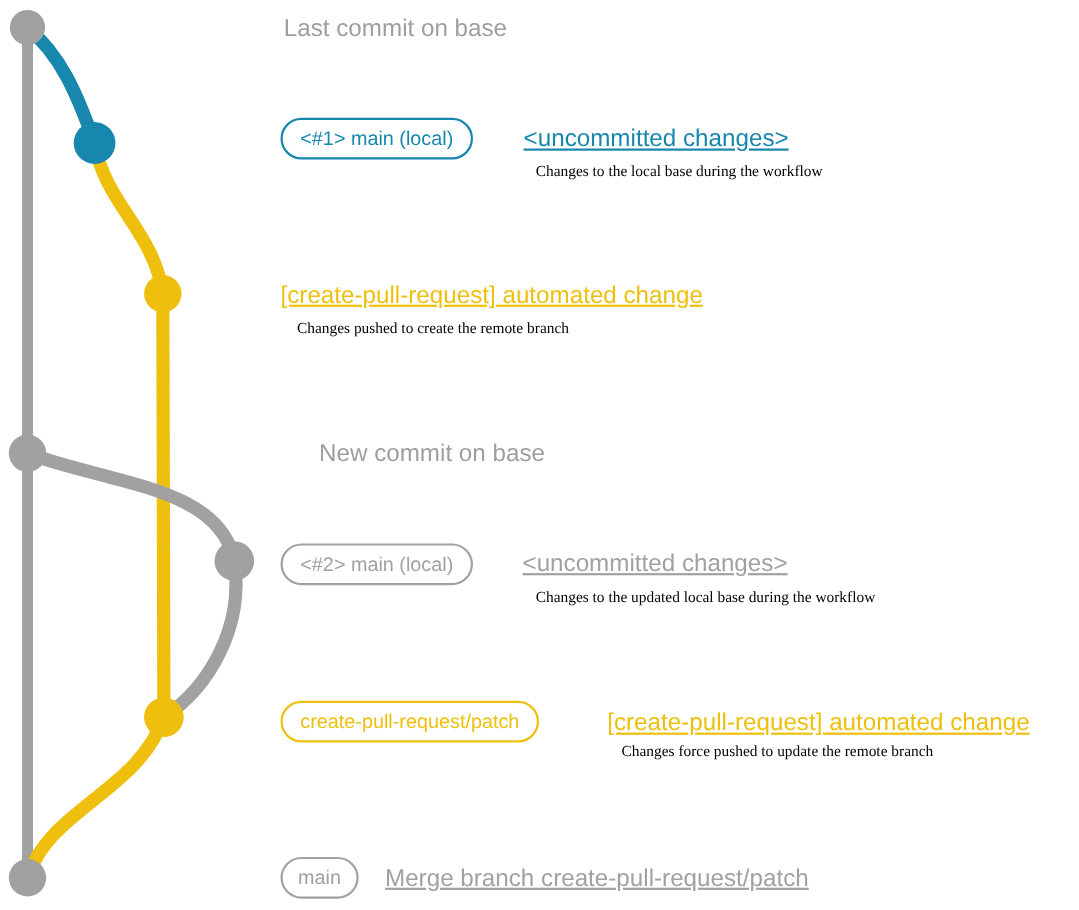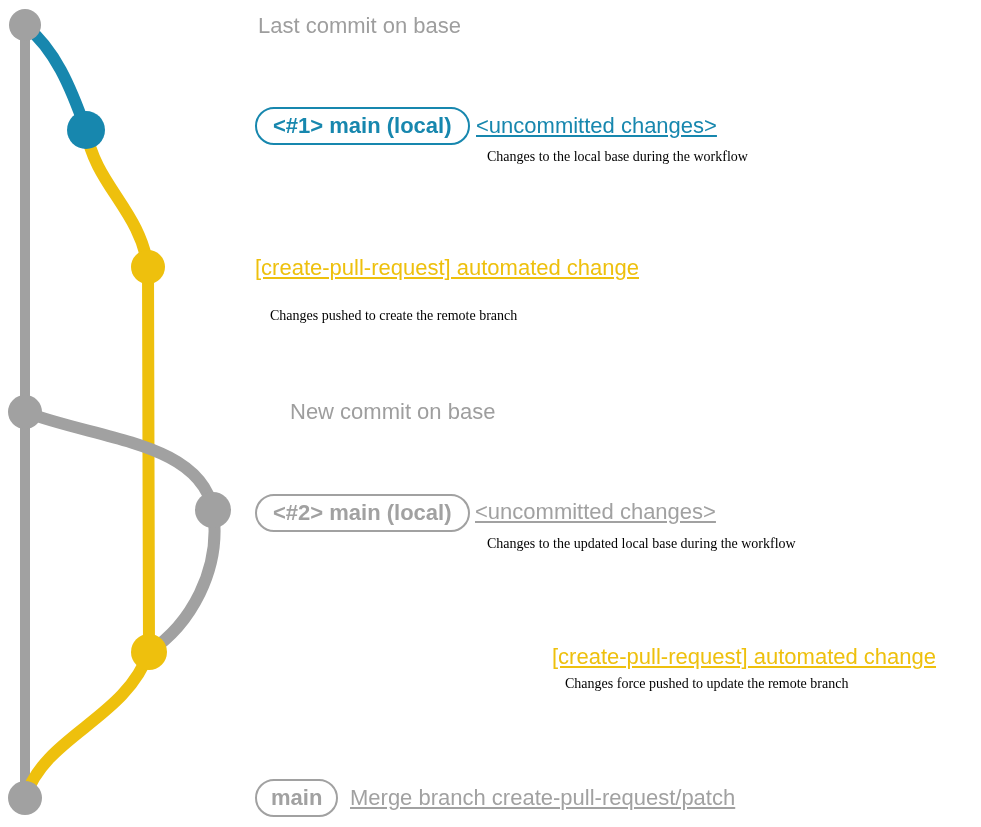--- a/index.html
+++ b/index.html
@@ -48,24 +48,23 @@
     font-size:14px;line-height:24px;
     color:var(--caption);
     white-space:nowrap;
   }
   .tag{
     position:absolute;
     display:flex;align-items:center;justify-content:center;
     height:38px;box-sizing:border-box;
     padding:0 16px;
     border:2px solid;border-radius:19px;
-    font-size:22px;
+    font-size:18px;
     background:var(--bg);
     white-space:nowrap;
-    font-weight:bold;
   }
   .tag.blue{color:var(--blue);border-color:var(--blue);}
   .tag.gray{color:var(--gray);border-color:var(--gray);}
   .tag.yellow{color:var(--yellow);border-color:var(--yellow);}
 </style>
 </head>
 <body>
 
 <div id="stage">
 
@@ -88,27 +87,28 @@
     <circle cx="25" cy="798" r="17" class="gray-fill"></circle>
   </svg>
 
   <div class="hdr" style="left:258px;top:13px;">Last commit on base</div>
 
   <div class="tag blue" style="left:255px;top:107px;">&lt;#1&gt; main (local)</div>
   <div class="lbl blue" style="left:476px;top:113px;">&lt;uncommitted changes&gt;</div>
   <div class="cap" style="left:487px;top:145px;">Changes to the local base during the workflow</div>
 
   <div class="lbl yellow" style="left:255px;top:255px;">[create-pull-request] automated change</div>
-  <div class="cap" style="left:270px;top:304px;text-align:center;">Changes pushed to create the remote branch</div>
+  <div class="cap" style="left:270px;top:288px;text-align:center;">Changes pushed to create the remote branch</div>
 
   <div class="hdr" style="left:258px;top:399px;margin-left:32px;">New commit on base</div>
 
   <div class="tag gray" style="left:255px;top:494px;">&lt;#2&gt; main (local)</div>
   <div class="lbl gray" style="left:475px;top:499px;">&lt;uncommitted changes&gt;</div>
   <div class="cap" style="left:487px;top:532px;">Changes to the updated local base during the workflow</div>
 
+  <div class="tag yellow" style="left:255px;top:637px;">create-pull-request/patch</div>
   <div class="lbl yellow" style="left:552px;top:644px;">[create-pull-request] automated change</div>
   <div class="cap" style="left:565px;top:672px;">Changes force pushed to update the remote branch</div>
 
   <div class="tag gray" style="left:255px;top:779px;padding:0 14px;">main</div>
   <div class="lbl gray" style="left:350px;top:785px;">Merge branch create-pull-request/patch</div>
 
 </div>
 
 </body></html>

